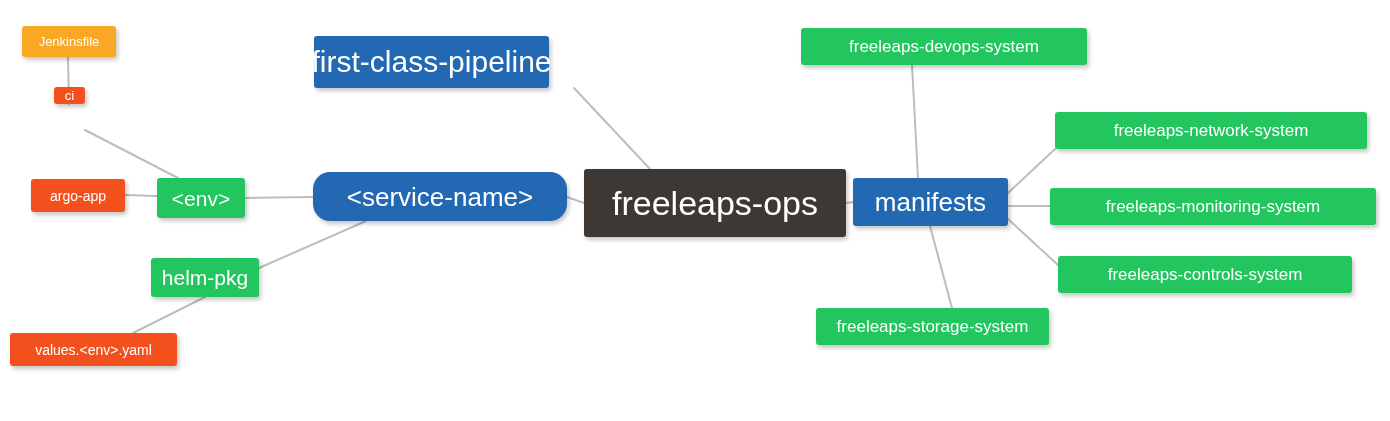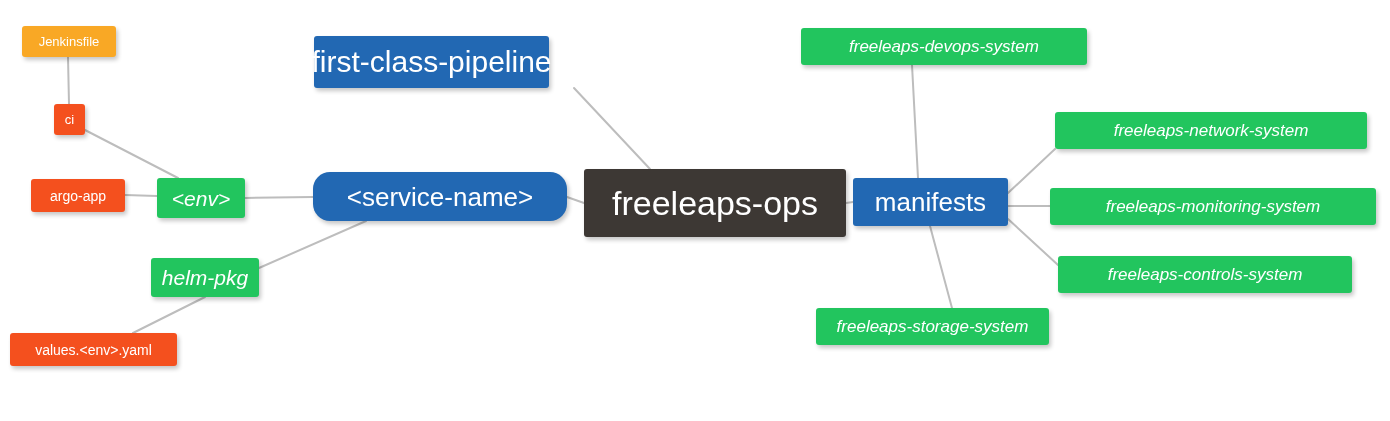--- a/index.html
+++ b/index.html
@@ -32,21 +32,21 @@
     color: #ffffff;
     border-radius: 3px;
     white-space: nowrap;
     box-shadow: 2px 3px 4px rgba(0,0,0,0.22);
     letter-spacing: 0px;
     line-height: 1;
     user-select: none;
   }
   .n-root   { background: #3d3834; font-size: 34px; padding: 0 22px; }
   .n-blue   { background: #2268b3; }
-  .n-green  { background: #22c55e; font-style: italic; }
+  .n-green  { background: #22c55e; }
   .n-orange { background: #f9a825; }
   .n-red    { background: #f4501e; }
 
   .sz-xl  { font-size: 30px; padding: 0 18px; }
   .sz-lg  { font-size: 26px; padding: 0 14px; }
   .sz-md  { font-size: 21px; padding: 0 12px; }
   .sz-sm  { font-size: 17px; padding: 0 10px; }
   .sz-xs  { font-size: 14px; padding: 0 8px; }
   .sz-xxs { font-size: 13px; padding: 0 7px; }
 </style>
@@ -73,21 +73,21 @@
     </svg>
 
   <div id="node-layer">
       <div class="node n-root sz-root" style="left: 584px; top: 169px; width: 262px; height: 68px;">freeleaps-ops</div>
       <div class="node n-blue sz-xl" style="left: 314px; top: 36px; width: 235px; height: 52px;">first-class-pipeline</div>
       <div class="node n-blue sz-lg" style="left: 313px; top: 172px; width: 254px; height: 49px; border-radius: 17px;">&lt;service-name&gt;</div>
       <div class="node n-blue sz-lg" style="left: 853px; top: 178px; width: 155px; height: 48px;">manifests</div>
       <div class="node n-green sz-md" style="left: 157px; top: 178px; width: 88px; height: 40px;">&lt;env&gt;</div>
       <div class="node n-green sz-md" style="left: 151px; top: 258px; width: 108px; height: 39px;">helm-pkg</div>
       <div class="node n-orange sz-xxs" style="left: 22px; top: 26px; width: 94px; height: 31px;">Jenkinsfile</div>
-      <div class="node n-red sz-xxs" style="left: 54px; top: 104px; width: 31px; height: 31px; text-align: right;">ci</div>
+      <div class="node n-red sz-xxs" style="left: 54px; top: 87px; width: 31px; height: 17px; text-align: right;">ci</div>
       <div class="node n-red sz-xs" style="left: 31px; top: 179px; width: 94px; height: 33px;">argo-app</div>
       <div class="node n-red sz-xs" style="left: 10px; top: 333px; width: 167px; height: 33px;">values.&lt;env&gt;.yaml</div>
       <div class="node n-green sz-sm" style="left: 801px; top: 28px; width: 286px; height: 37px;">freeleaps-devops-system</div>
       <div class="node n-green sz-sm" style="left: 1055px; top: 112px; width: 312px; height: 37px;">freeleaps-network-system</div>
       <div class="node n-green sz-sm" style="left: 1050px; top: 188px; width: 326px; height: 37px;">freeleaps-monitoring-system</div>
       <div class="node n-green sz-sm" style="left: 1058px; top: 256px; width: 294px; height: 37px;">freeleaps-controls-system</div>
       <div class="node n-green sz-sm" style="left: 816px; top: 308px; width: 233px; height: 37px;">freeleaps-storage-system</div>
     </div>
 
 </div>

